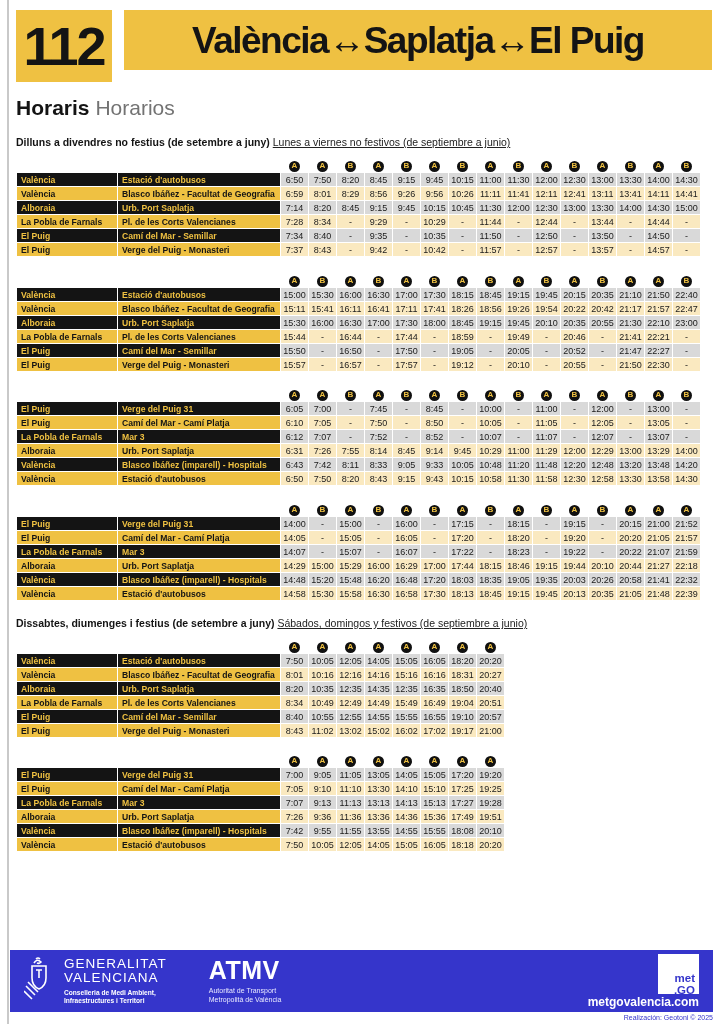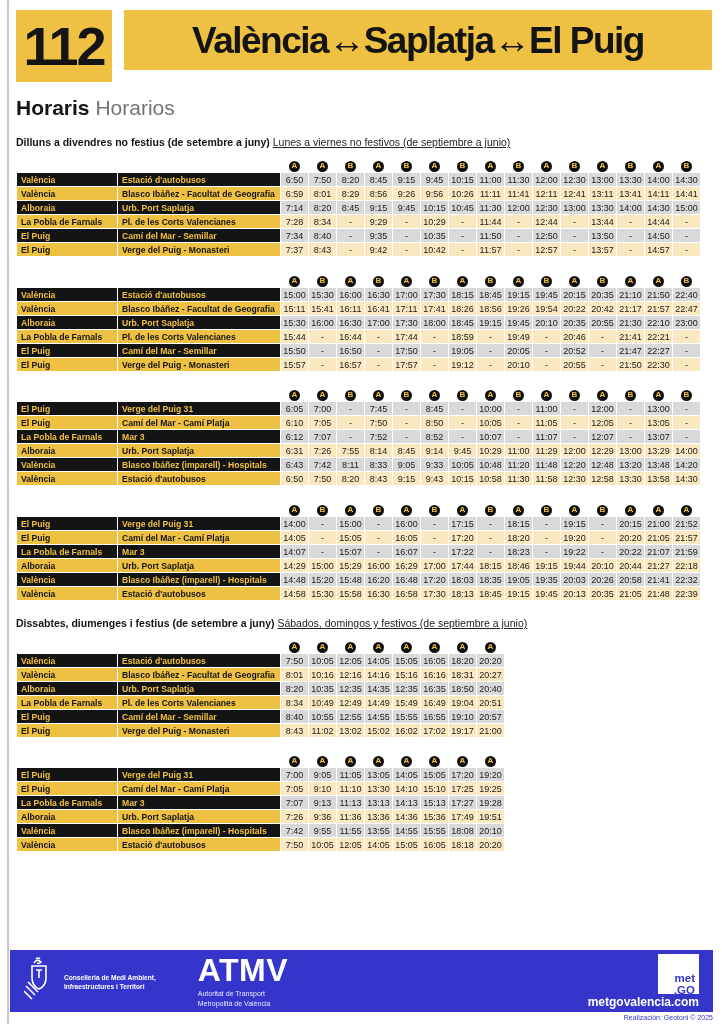--- a/index.html
+++ b/index.html
@@ -41,21 +41,21 @@
   tr.r-even td.time { background:#D9D9D9; }
   tr.r-odd  td.time { background:#FAE9C0; }
 
   
   .footer-wrap { position:absolute; left:10px; right:9px; bottom:3px; }
   .footer-band { background:#3535CB; height:62px; display:flex; align-items:center; padding:0 14px; color:#fff; }
   .gva { display:flex; align-items:center; gap:8px; }
   .gva-text .gva-name { font-size:13.5px; letter-spacing:1px; line-height:1.08; font-weight:normal; }
   .gva-text .gva-dept { font-size:6.6px; font-weight:bold; margin-top:3px; line-height:1.25; white-space:pre-line; }
   .atmv { margin-left:42px; }
-  .atmv-acronym { font-size:32px; font-weight:bold; letter-spacing:0.5px; line-height:1; }
+  .atmv-acronym { font-size:25px; font-weight:bold; letter-spacing:0.5px; line-height:1; }
   .atmv-full { font-size:7px; margin-top:3px; line-height:1.3; white-space:pre-line; color:#e8e8ff; }
   .band-right { margin-left:auto; display:flex; flex-direction:column; align-items:flex-end; }
   .metgo-box { background:#fff; color:#3535CB; width:41px; height:40px; padding:18px 4px; text-align:right; font-weight:bold; font-size:11.5px; line-height:1.1; }
   .website { font-size:12px; font-weight:bold; margin-top:1px; color:#fff; text-decoration:none; }
   .realization { text-align:right; font-size:7px; color:#3535CB; margin-top:2px; }
 </style>
 </head>
 <body>
 
 <div class="page">
@@ -826,20 +826,21 @@
       <div class="gva">
         <span>
           <svg width="32" height="46" viewBox="0 0 32 46" fill="none" stroke="#ffffff" stroke-width="1.6">
             <path d="M10 7 q3 -5 7 -1 q-2 2 -4 1 M12 3 q2 -2 4 0"></path>
             <path d="M8 10 h14 v12 q0 8 -7 11 q-7 -3 -7 -11 z"></path>
             <path d="M12 14 h6 M15 14 v8"></path>
             <path d="M2 30 l9 9 M0 35 l8 8 M4 26 l10 10"></path>
           </svg>
         </span>
         <div class="gva-text">
+          <div class="gva-name"><span>GENERALITAT</span><br><span>VALENCIANA</span></div>
           <div class="gva-dept">Conselleria de Medi Ambient,
 Infraestructures i Territori</div>
         </div>
       </div>
       <div class="atmv">
         <div class="atmv-acronym">ATMV</div>
         <div class="atmv-full">Autoritat de Transport
 Metropolità de València</div>
       </div>
       <div class="band-right">

